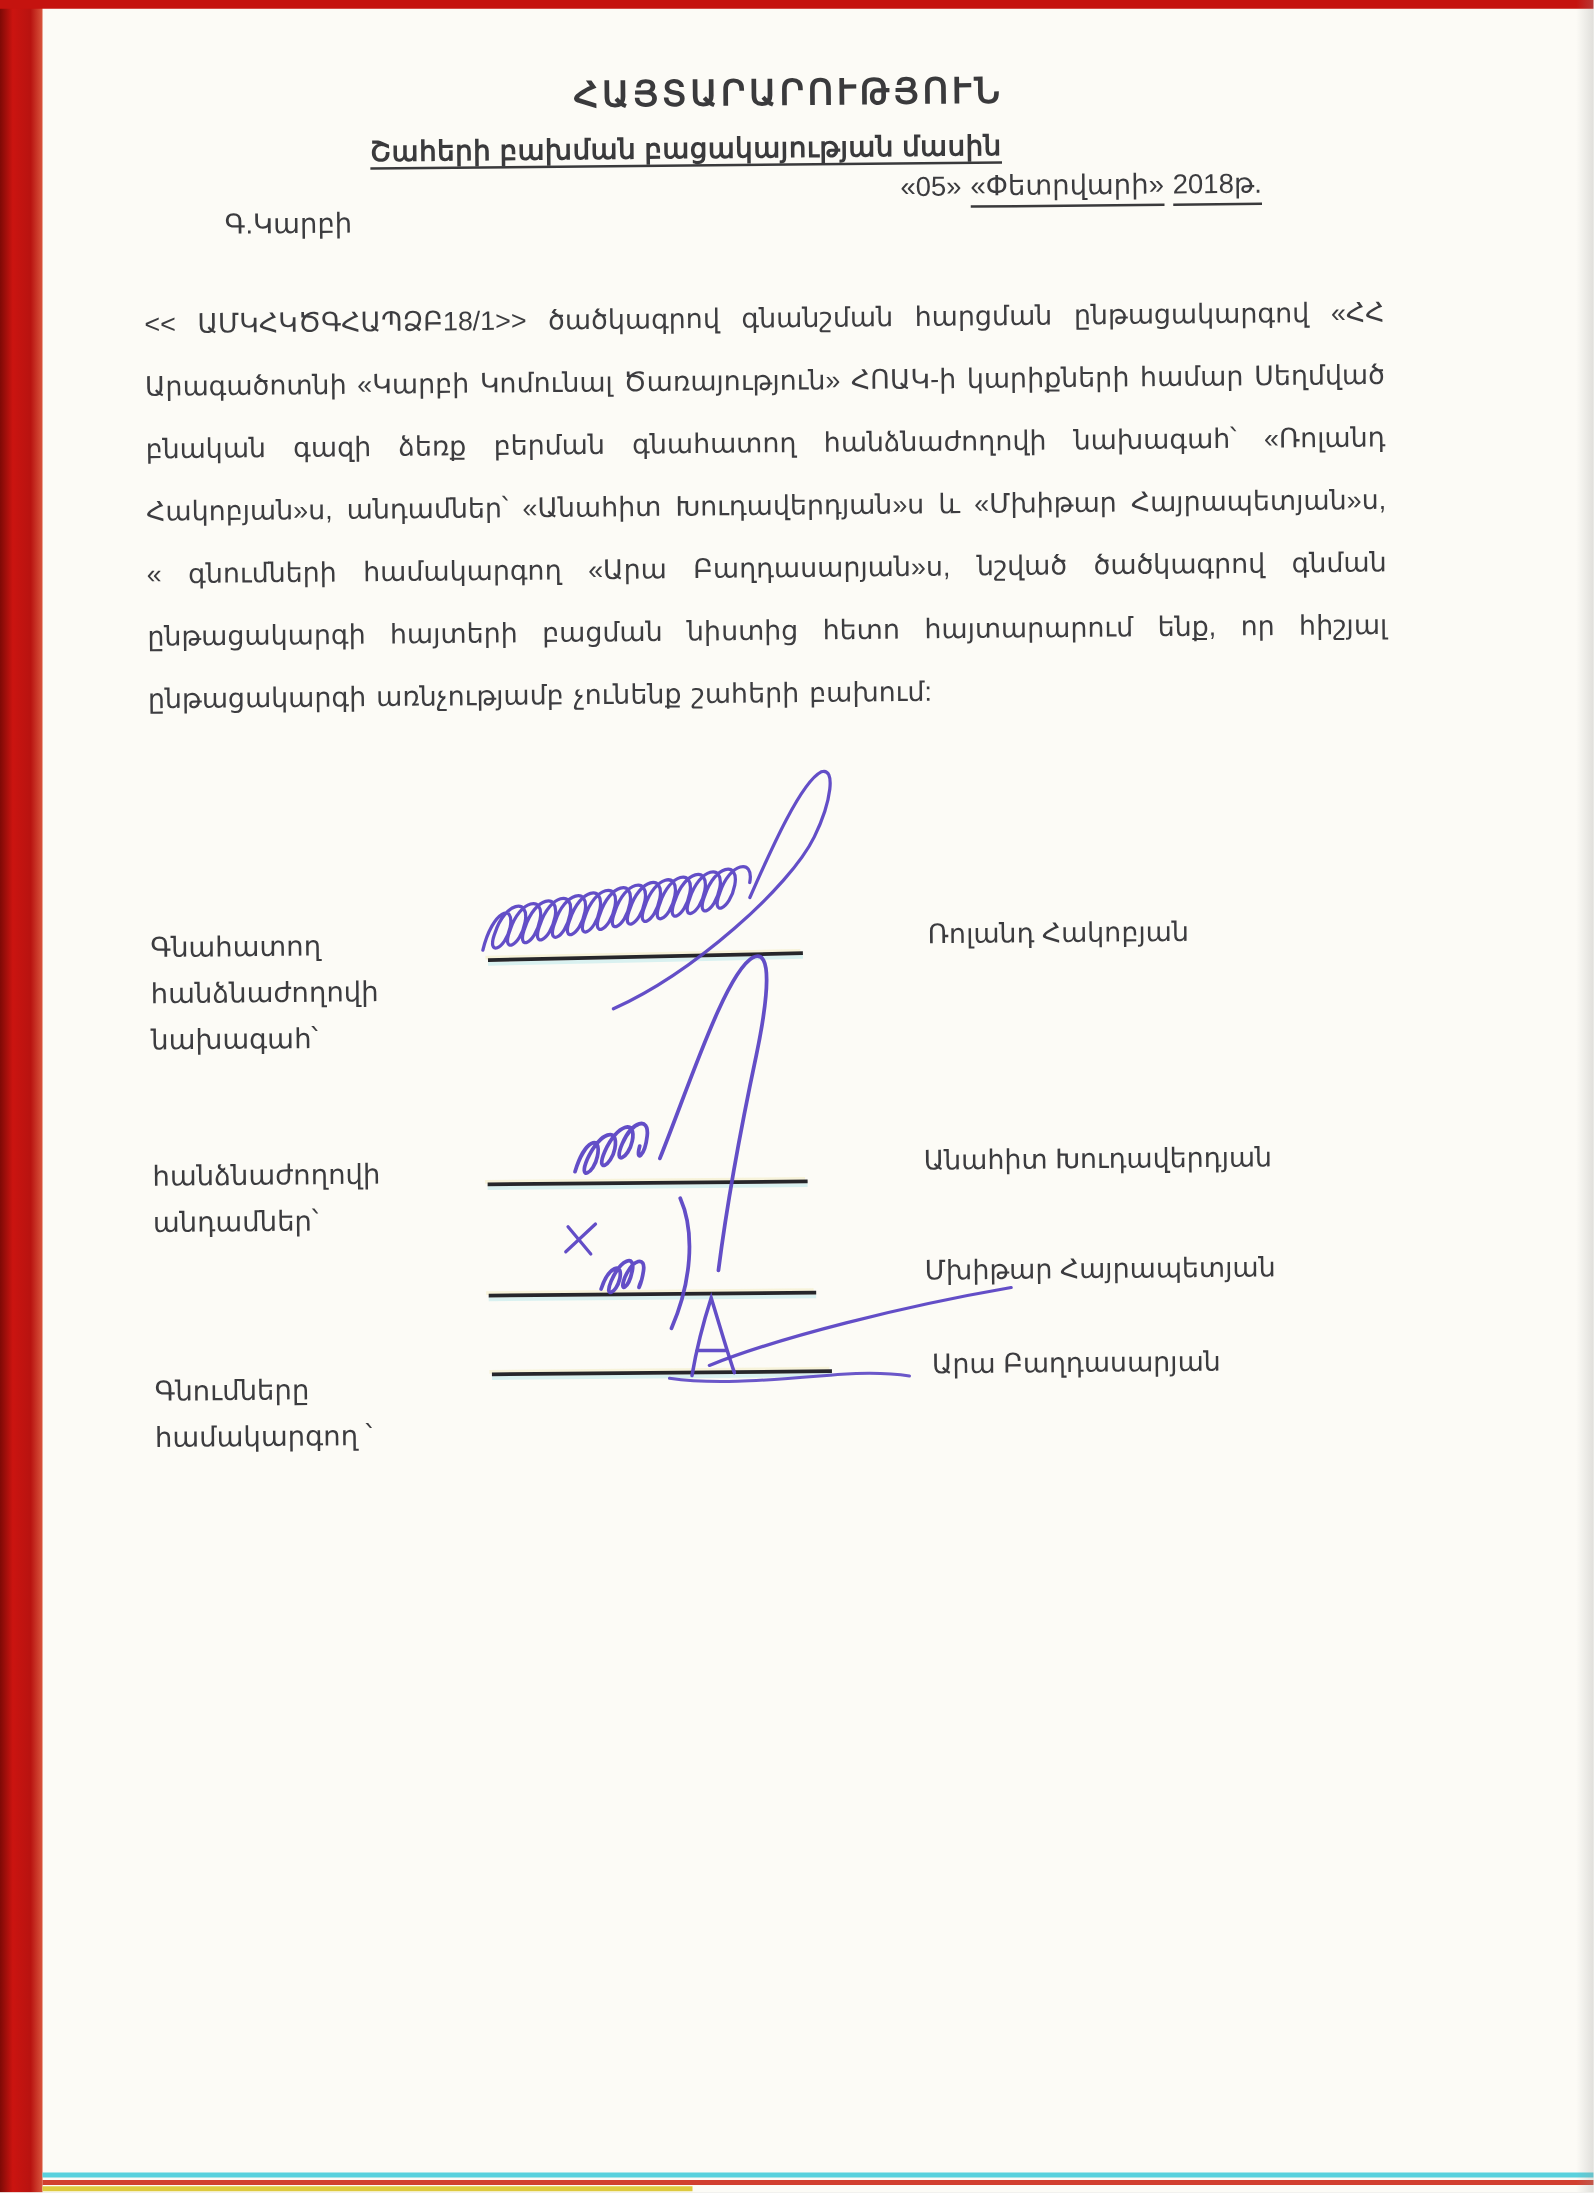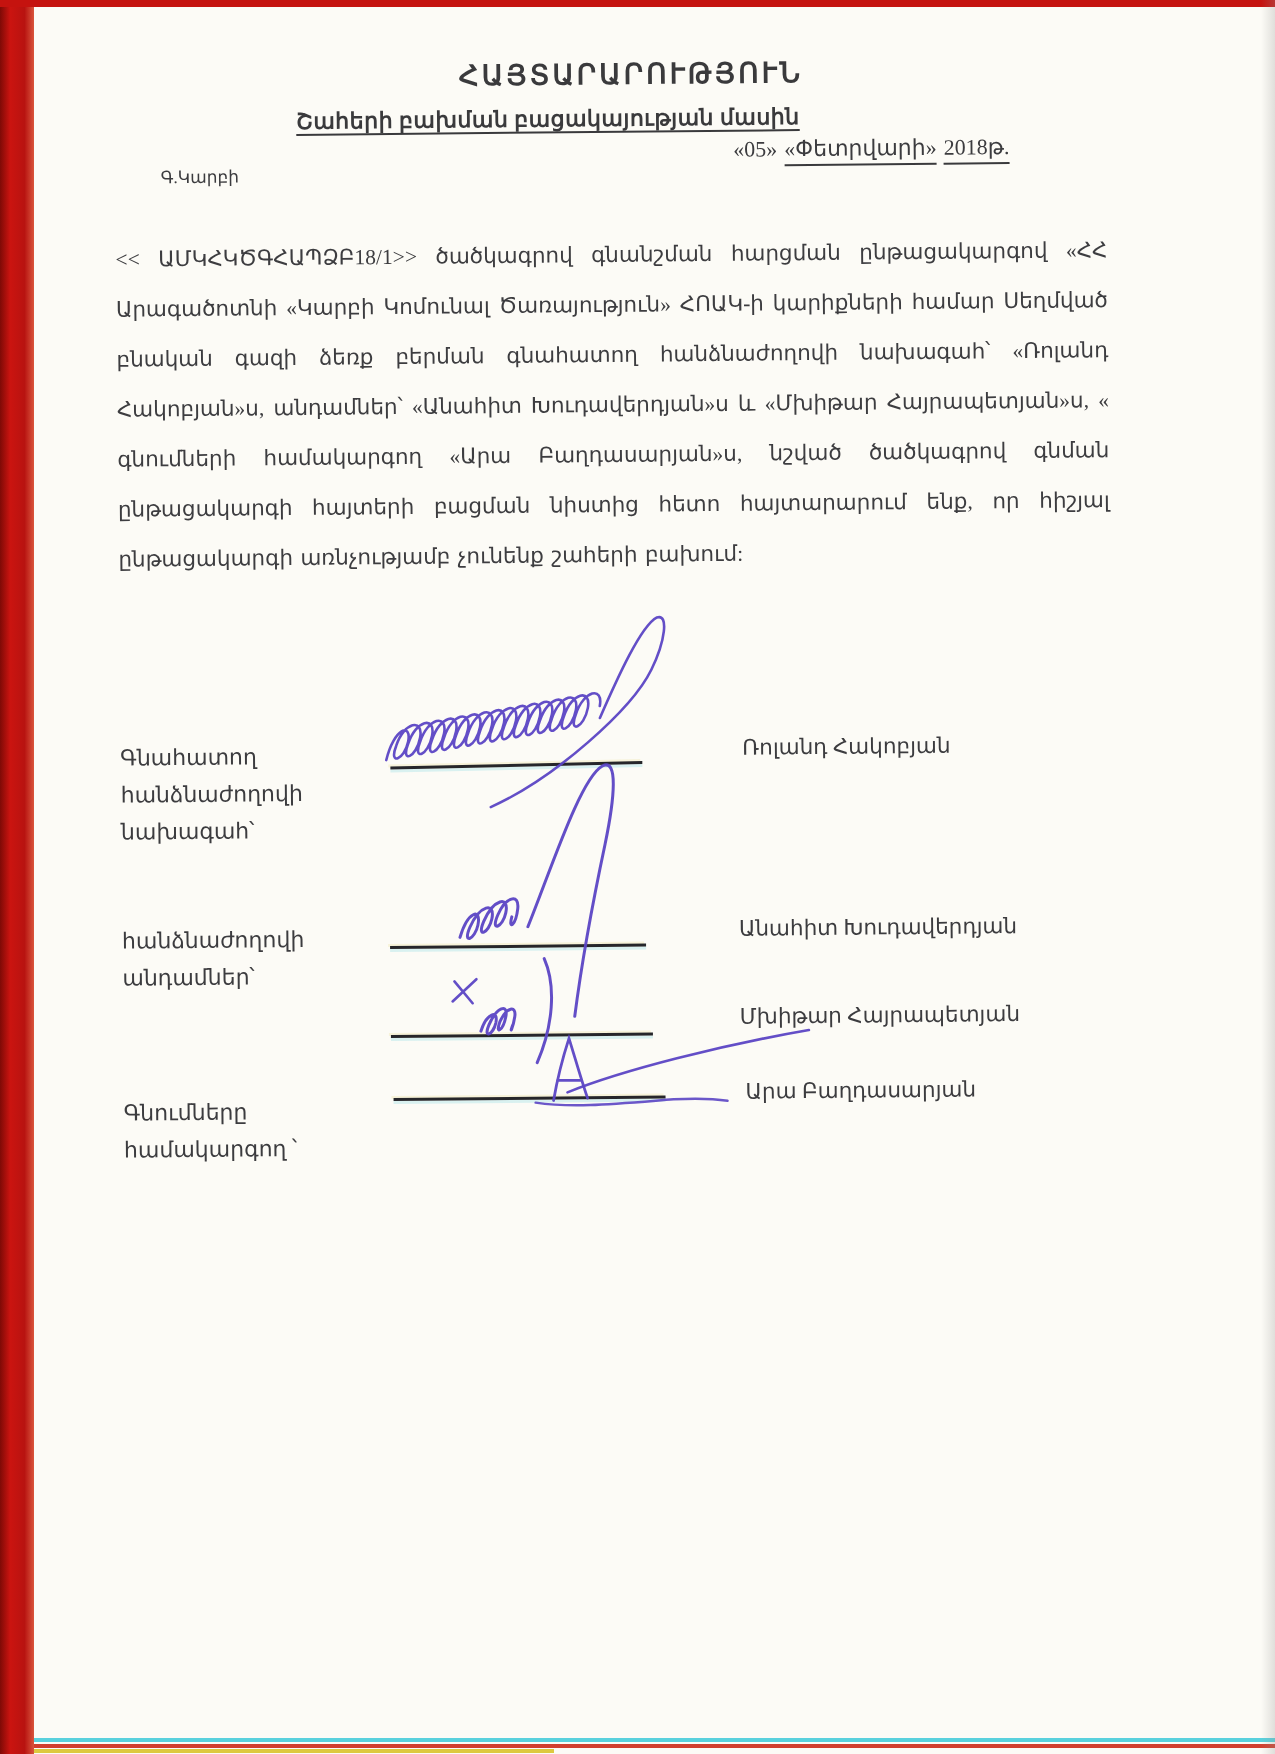--- a/index.html
+++ b/index.html
@@ -1,19 +1,19 @@
 <!DOCTYPE html>
 <html><head>
 <meta charset="utf-8">
 <style>
   html,body{margin:0;padding:0;background:#e9e9e7;}
   .sheet{
     position:relative;width:1275px;height:1754px;margin:0 auto;
     background:#fcfbf6;overflow:hidden;
-    font-family:Liberation Serif, serif;color:#3c3c3f;
+    font-family:Liberation Sans, sans-serif;color:#3c3c3f;
   }
   
   .edge{position:absolute;}
   .edge-left{left:0;top:0;bottom:0;width:34px;
     background:linear-gradient(90deg,#7e0a06,#cb1410 30%,#b81310 72%,#d9553c);}
   .edge-top{left:0;top:0;right:0;height:7px;background:#c5130f;}
   .edge-bottom-cyan{left:34px;right:0;top:1738px;height:4px;background:#3cc9d8;opacity:.85;}
   .edge-bottom-red{left:34px;right:0;top:1744px;height:4px;background:#cc2a1a;opacity:.9;}
   .edge-bottom-yellow{left:34px;width:520px;top:1749px;height:4px;background:#ddc93f;}
   .edge-right{right:0;top:0;bottom:0;width:14px;
@@ -21,21 +21,21 @@
   
   .content{position:absolute;inset:0;transform:rotate(-0.55deg);transform-origin:600px 520px;}
   .title{position:absolute;left:463px;top:58px;margin:0;
     font-size:28px;font-weight:bold;letter-spacing:3px;color:#3a3a3c;white-space:nowrap;}
   .subtitle{position:absolute;left:300px;top:106px;margin:0;
     font-size:22px;font-weight:bold;letter-spacing:.5px;color:#3a3a3c;white-space:nowrap;
     text-decoration:underline;text-decoration-thickness:2px;text-underline-offset:5px;}
   .dateline{position:absolute;right:262px;top:138px;font-size:22px;white-space:nowrap;}
   .dateline span{display:inline-block;margin-left:7px;}
   .dateline .u{border-bottom:2px solid #3a3a3c;padding-bottom:2px;}
-  .location{position:absolute;left:164px;top:163px;font-size:17px;}
+  .location{position:absolute;left:183px;top:163px;font-size:22px;}
   .body-par{position:absolute;left:118px;top:230px;width:992px;margin:0;
     font-size:21.5px;line-height:50px;text-align:justify;word-spacing:2px;color:#3d3d40;}
   .sig-label{position:absolute;font-size:22px;line-height:37px;white-space:pre-line;}
   .lbl-1{left:118px;top:735px;}
   .lbl-2{left:118px;top:918px;}
   .lbl-3{left:118px;top:1090px;}
   .sig-name{position:absolute;font-size:21.5px;white-space:nowrap;}
   .n1{left:740px;top:736px;}
   .n2{left:735px;top:917px;}
   .n3{left:735px;top:1005px;}

